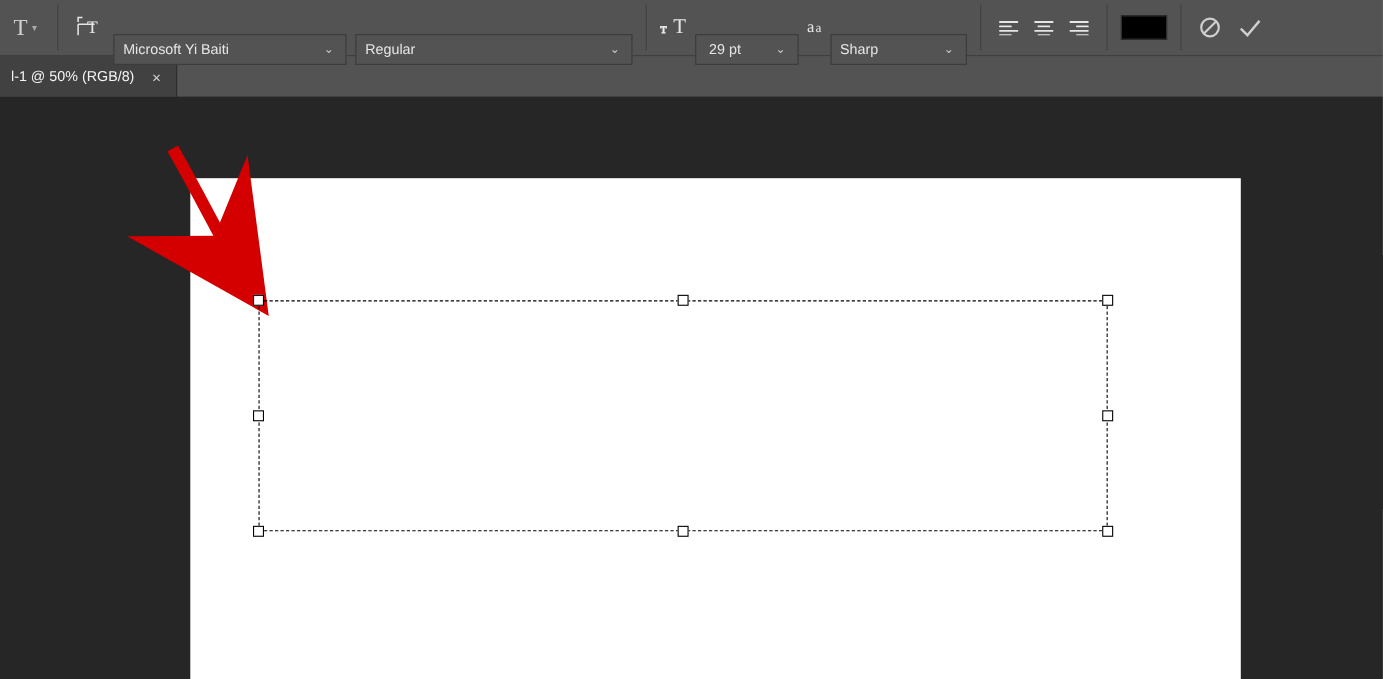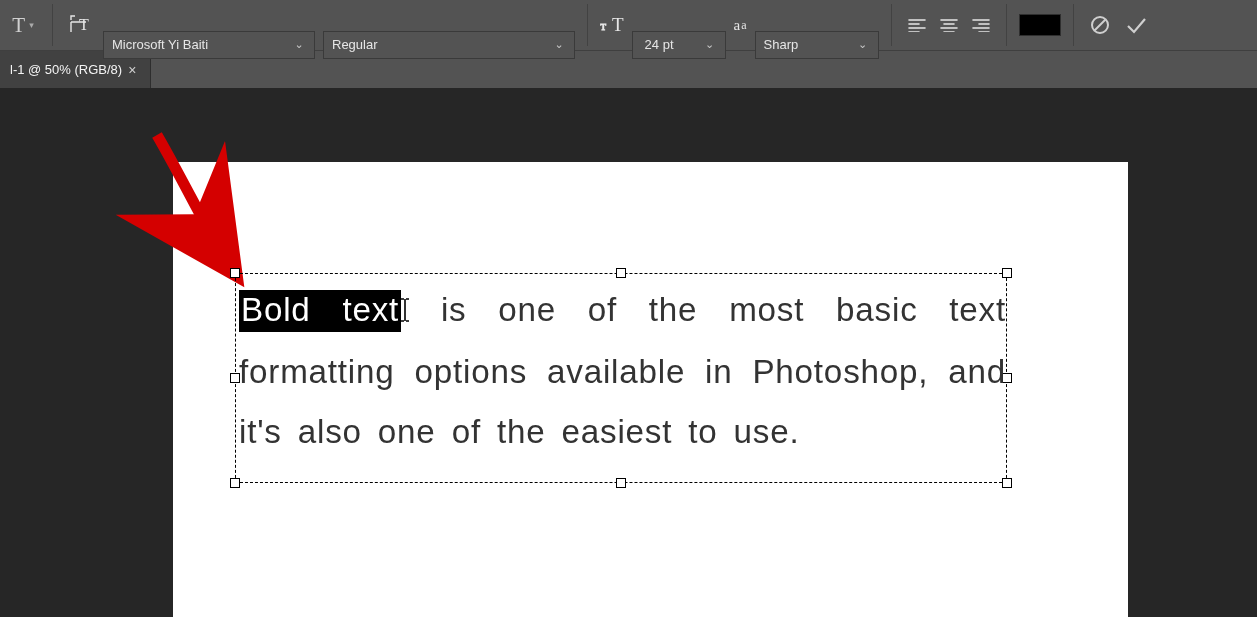--- a/index.html
+++ b/index.html
@@ -133,21 +133,21 @@
     border-top: 1px solid #3f3f3f;
   }
   .tab {
     background: #414141;
     height: 100%;
     display: flex;
     align-items: center;
     padding: 0 14px 0 10px;
     font-size: 13px;
     color: #f4f4f4;
-    gap: 6px;
+    gap: 16px;
     border-right: 1px solid #2e2e2e;
   }
   .tab .close { color: #d0d0d0; font-size: 14px; }
 
   
   .workspace {
     position: absolute;
     left: 0; right: 0; top: 88px; bottom: 0;
     background: #262626;
   }
@@ -253,21 +253,21 @@
 
   <span class="divider"></span>
 
   <div class="size-icon">
     <svg width="11" height="16" viewBox="0 0 10 16">
       <text x="0" y="13" fill="#e6e6e6" font-family="Georgia" font-size="9">T</text>
     </svg>
     <span style="font-size:19px">T</span>
   </div>
   <div class="dropdown dd-size">
-    <span class="value">24 pt</span>
+    <span class="value">29 pt</span>
     <span class="caret">⌄</span>
   </div>
 
   <div class="aa-icon">
     <span style="font-size:15px">a</span>
       <span class="sub">a</span>
   </div>
   <div class="dropdown dd-aa">
     <span class="value">Sharp</span>
     <span class="caret">⌄</span>
@@ -336,19 +336,16 @@
     <div class="text-box">
       <div class="handle h-tl"></div>
       <div class="handle h-tm"></div>
       <div class="handle h-tr"></div>
       <div class="handle h-ml"></div>
       <div class="handle h-mr"></div>
       <div class="handle h-bl"></div>
       <div class="handle h-bm"></div>
       <div class="handle h-br"></div>
 
-      <div class="text-content"><span class="sel">Bold text</span><span class="ibeam"><svg width="12" height="26" viewBox="0 0 12 26">
-              <path d="M6 2 V24 M2 2 H5 M7 2 H10 M2 24 H5 M7 24 H10" stroke-width="1.6" fill="none"></path>
-            </svg></span><span class="rest"> is one of the most basic text formatting options available in Photoshop, and it's also one of the easiest to use.</span></div>
     </div>
 
   </div>
 </div>
 
 </body></html>

